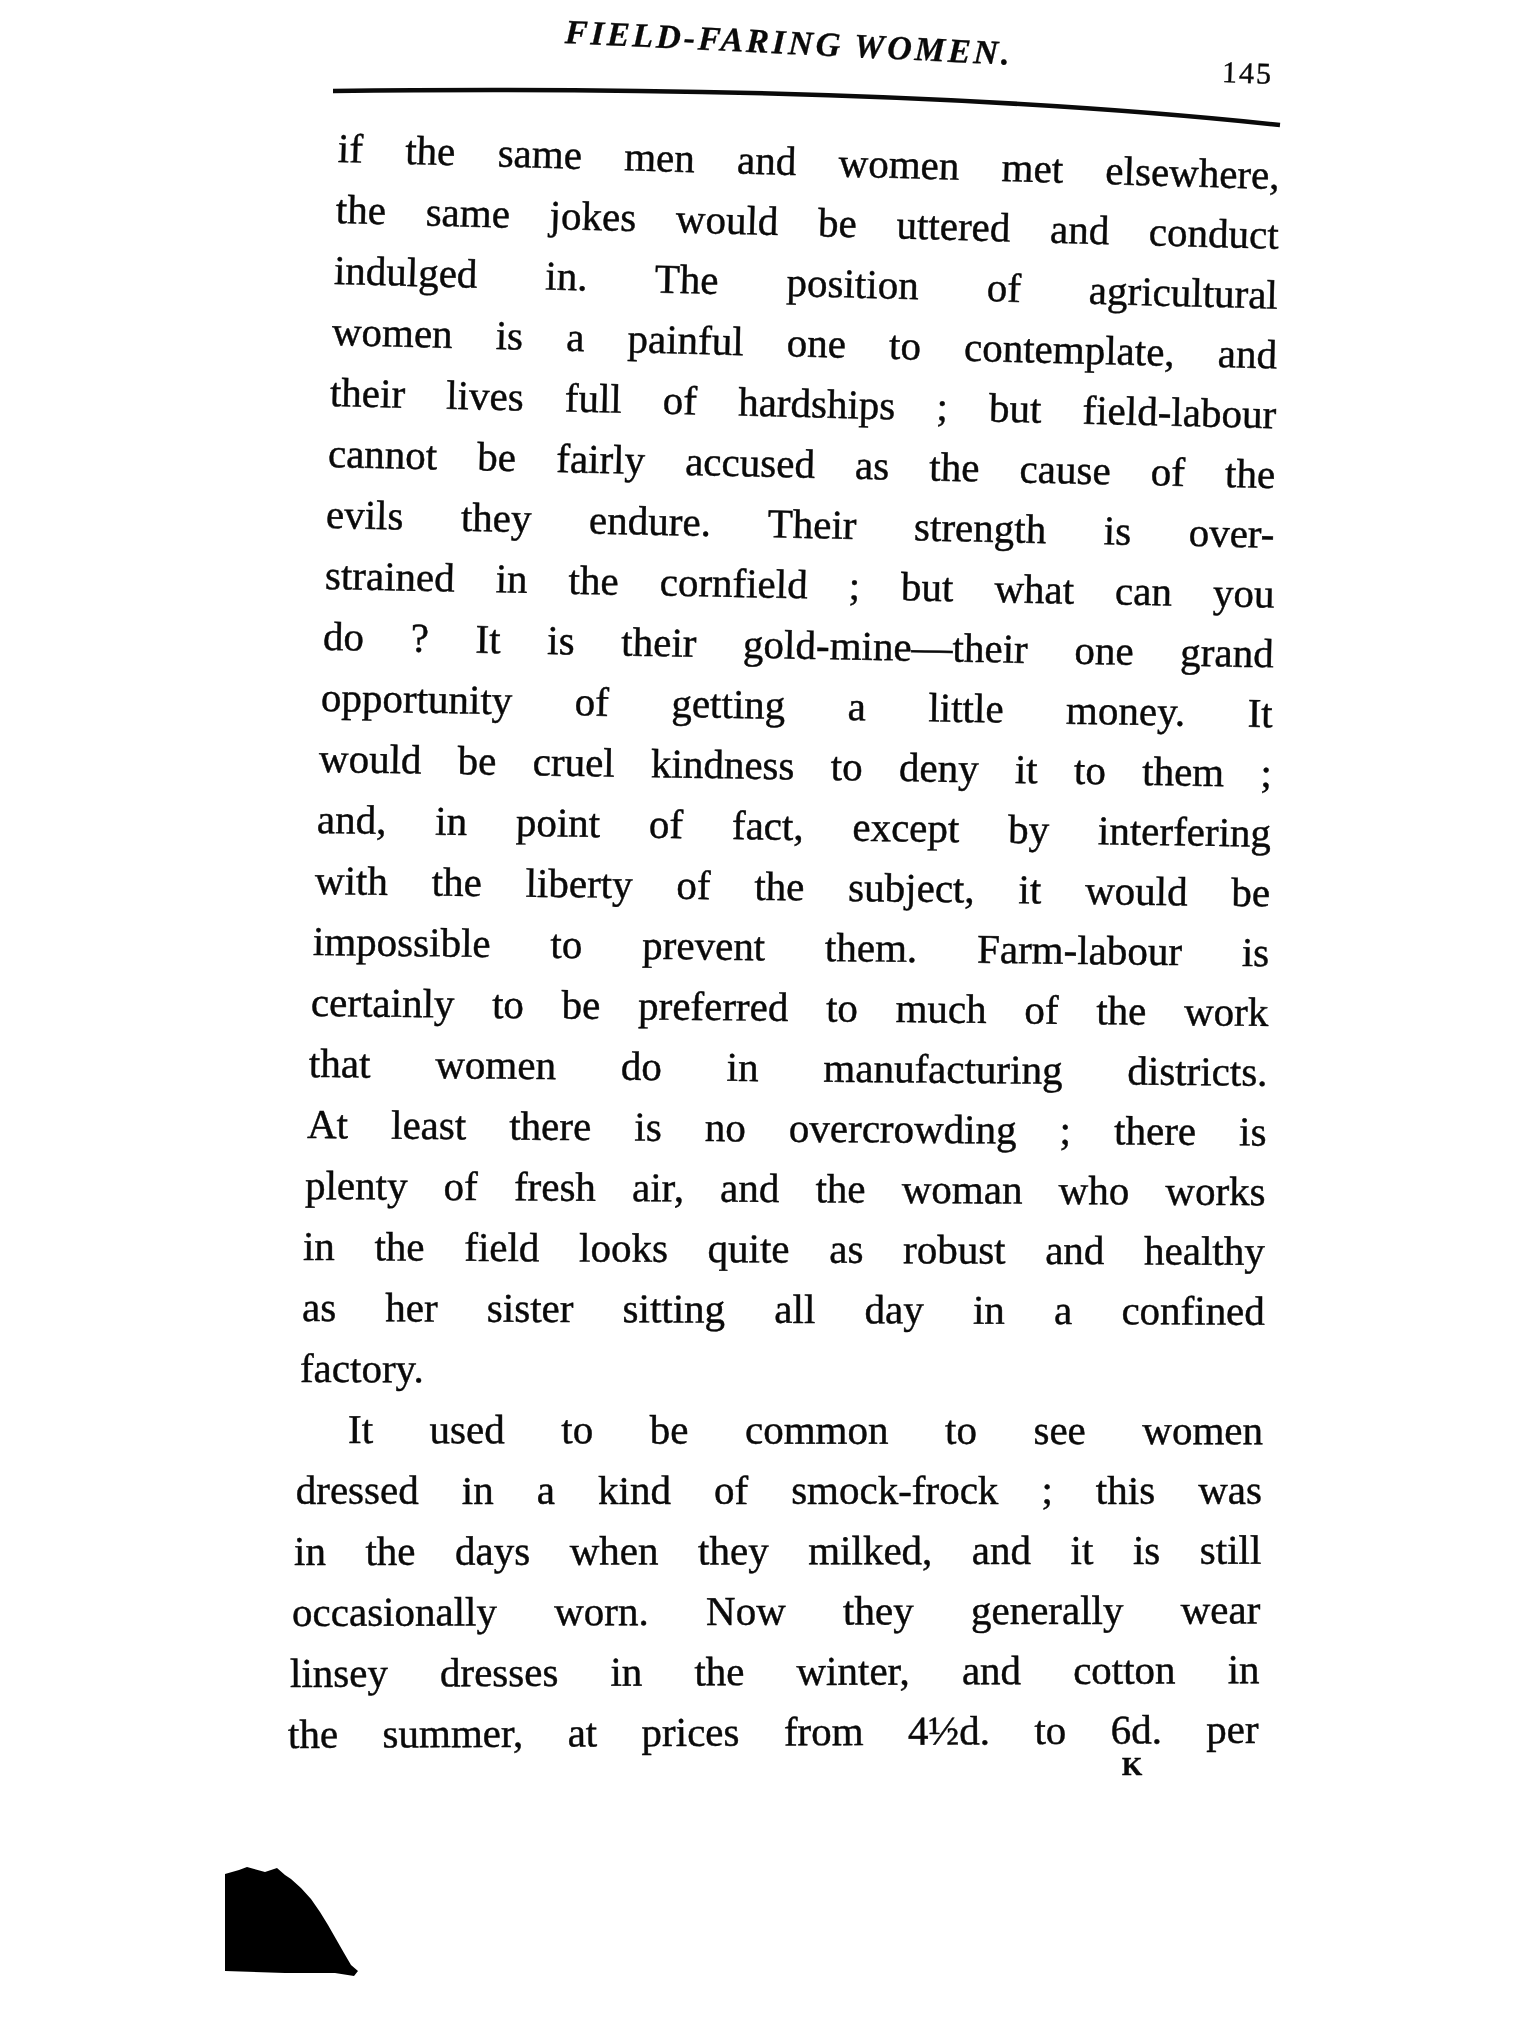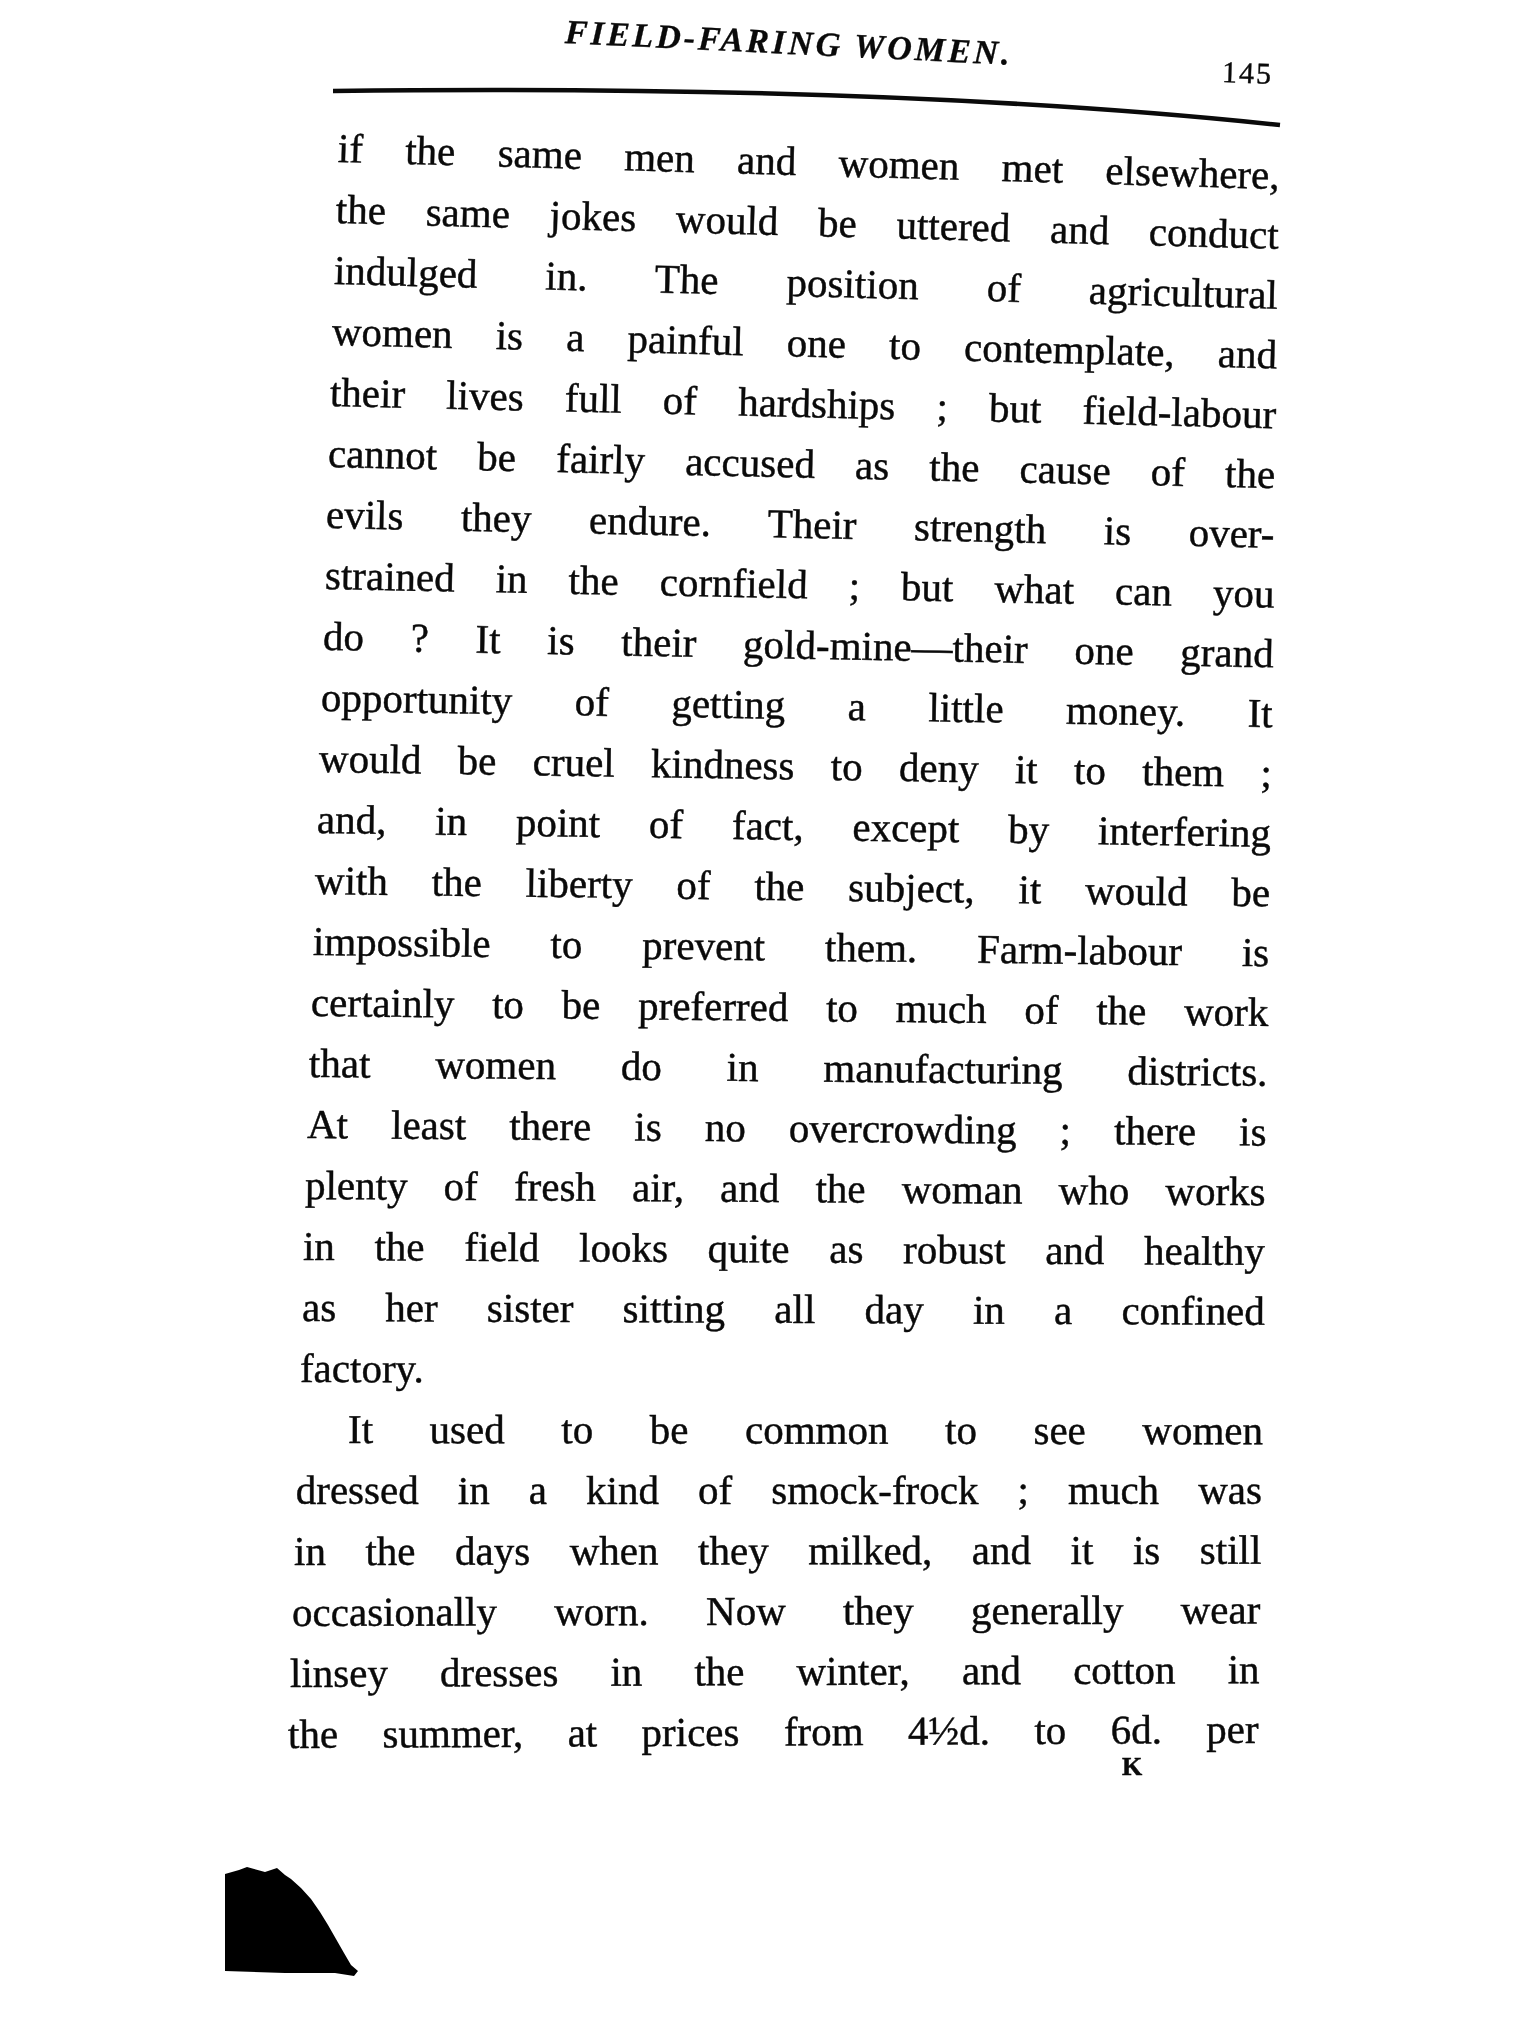--- a/index.html
+++ b/index.html
@@ -98,21 +98,21 @@
       <div class="line" style="top: 849px; left: 314.96px; width: 955.2px; transform: rotate(0.75deg);">with the liberty of the subject, it would be</div>
       <div class="line" style="top: 910px; left: 313.04px; width: 956.3px; transform: rotate(0.675deg);">impossible to prevent them.  Farm-labour is</div>
       <div class="line" style="top: 971px; left: 311.12px; width: 957.4px; transform: rotate(0.6deg);">certainly to be preferred to much of the work</div>
       <div class="line" style="top: 1032px; left: 309.2px; width: 958.5px; transform: rotate(0.525deg);">that women do in manufacturing districts.</div>
       <div class="line" style="top: 1093px; left: 307.28px; width: 959.6px; transform: rotate(0.45deg);">At least there is no overcrowding ; there is</div>
       <div class="line" style="top: 1154px; left: 305.36px; width: 960.7px; transform: rotate(0.375deg);">plenty of fresh air, and the woman who works</div>
       <div class="line" style="top: 1215px; left: 303.44px; width: 961.8px; transform: rotate(0.3deg);">in the field looks quite as robust and healthy</div>
       <div class="line" style="top: 1276px; left: 301.52px; width: 962.9px; transform: rotate(0.225deg);">as her sister sitting all day in a confined</div>
       <div class="line flush-left" style="top: 1337px; left: 299.6px; width: 964px; transform: rotate(0.15deg);">factory.</div>
       <div class="line indent" style="top: 1398px; left: 297.68px; width: 965.1px; transform: rotate(0.0749999deg);">It used to be common to see women</div>
-      <div class="line" style="top: 1459px; left: 295.76px; width: 966.2px; transform: rotate(0deg);">dressed in a kind of smock-frock ; much was</div>
+      <div class="line" style="top: 1459px; left: 295.76px; width: 966.2px; transform: rotate(0deg);">dressed in a kind of smock-frock ; this was</div>
       <div class="line" style="top: 1520px; left: 293.84px; width: 967.3px; transform: rotate(-0.0749999deg);">in the days when they milked, and it is still</div>
       <div class="line" style="top: 1581px; left: 291.92px; width: 968.4px; transform: rotate(-0.15deg);">occasionally worn.  Now they generally wear</div>
       <div class="line" style="top: 1642px; left: 290px; width: 969.5px; transform: rotate(-0.225deg);">linsey dresses in the winter, and cotton in</div>
       <div class="line" style="top: 1703px; left: 288.08px; width: 970.6px; transform: rotate(-0.3deg);">the summer, at prices from 4½d. to 6d. per</div>
     </div>
 
   <div class="signature-mark">K</div>
 
   <div class="ink-blot"></div>
 

